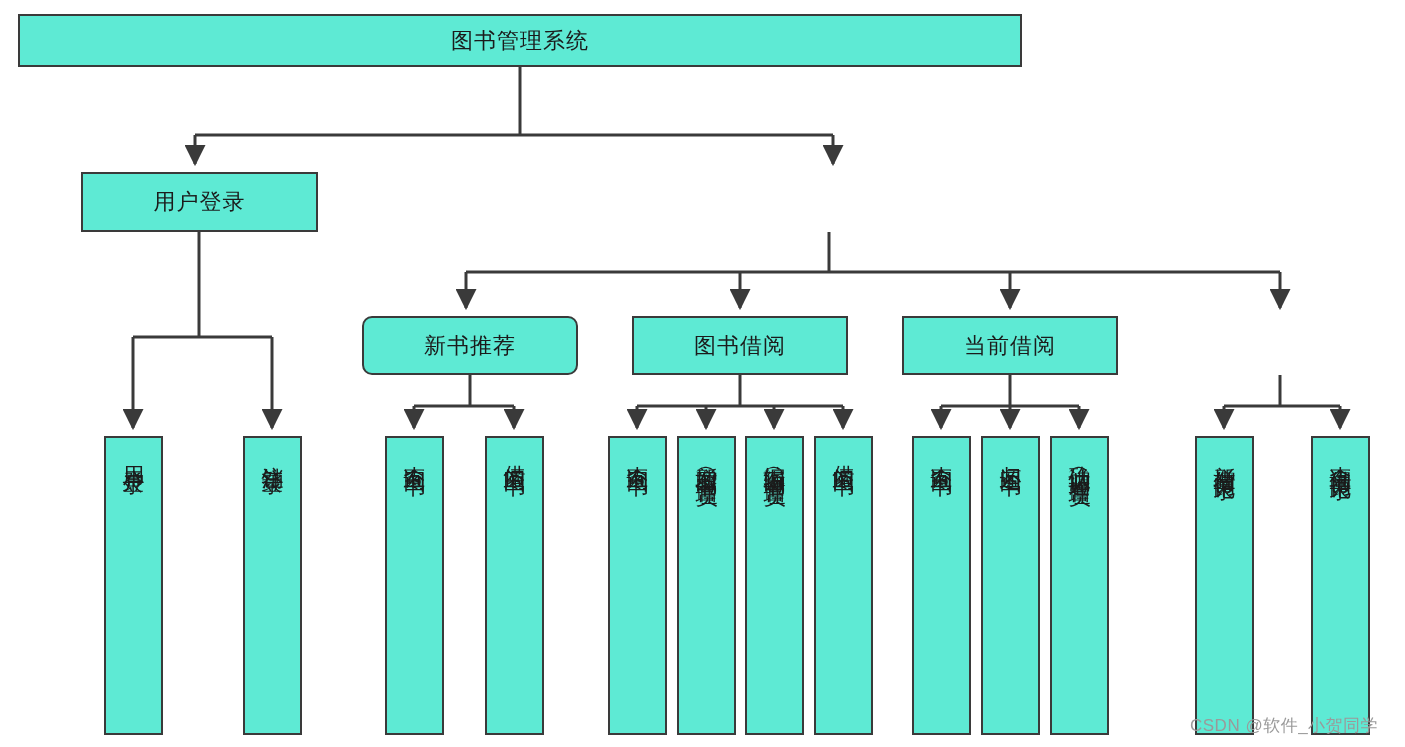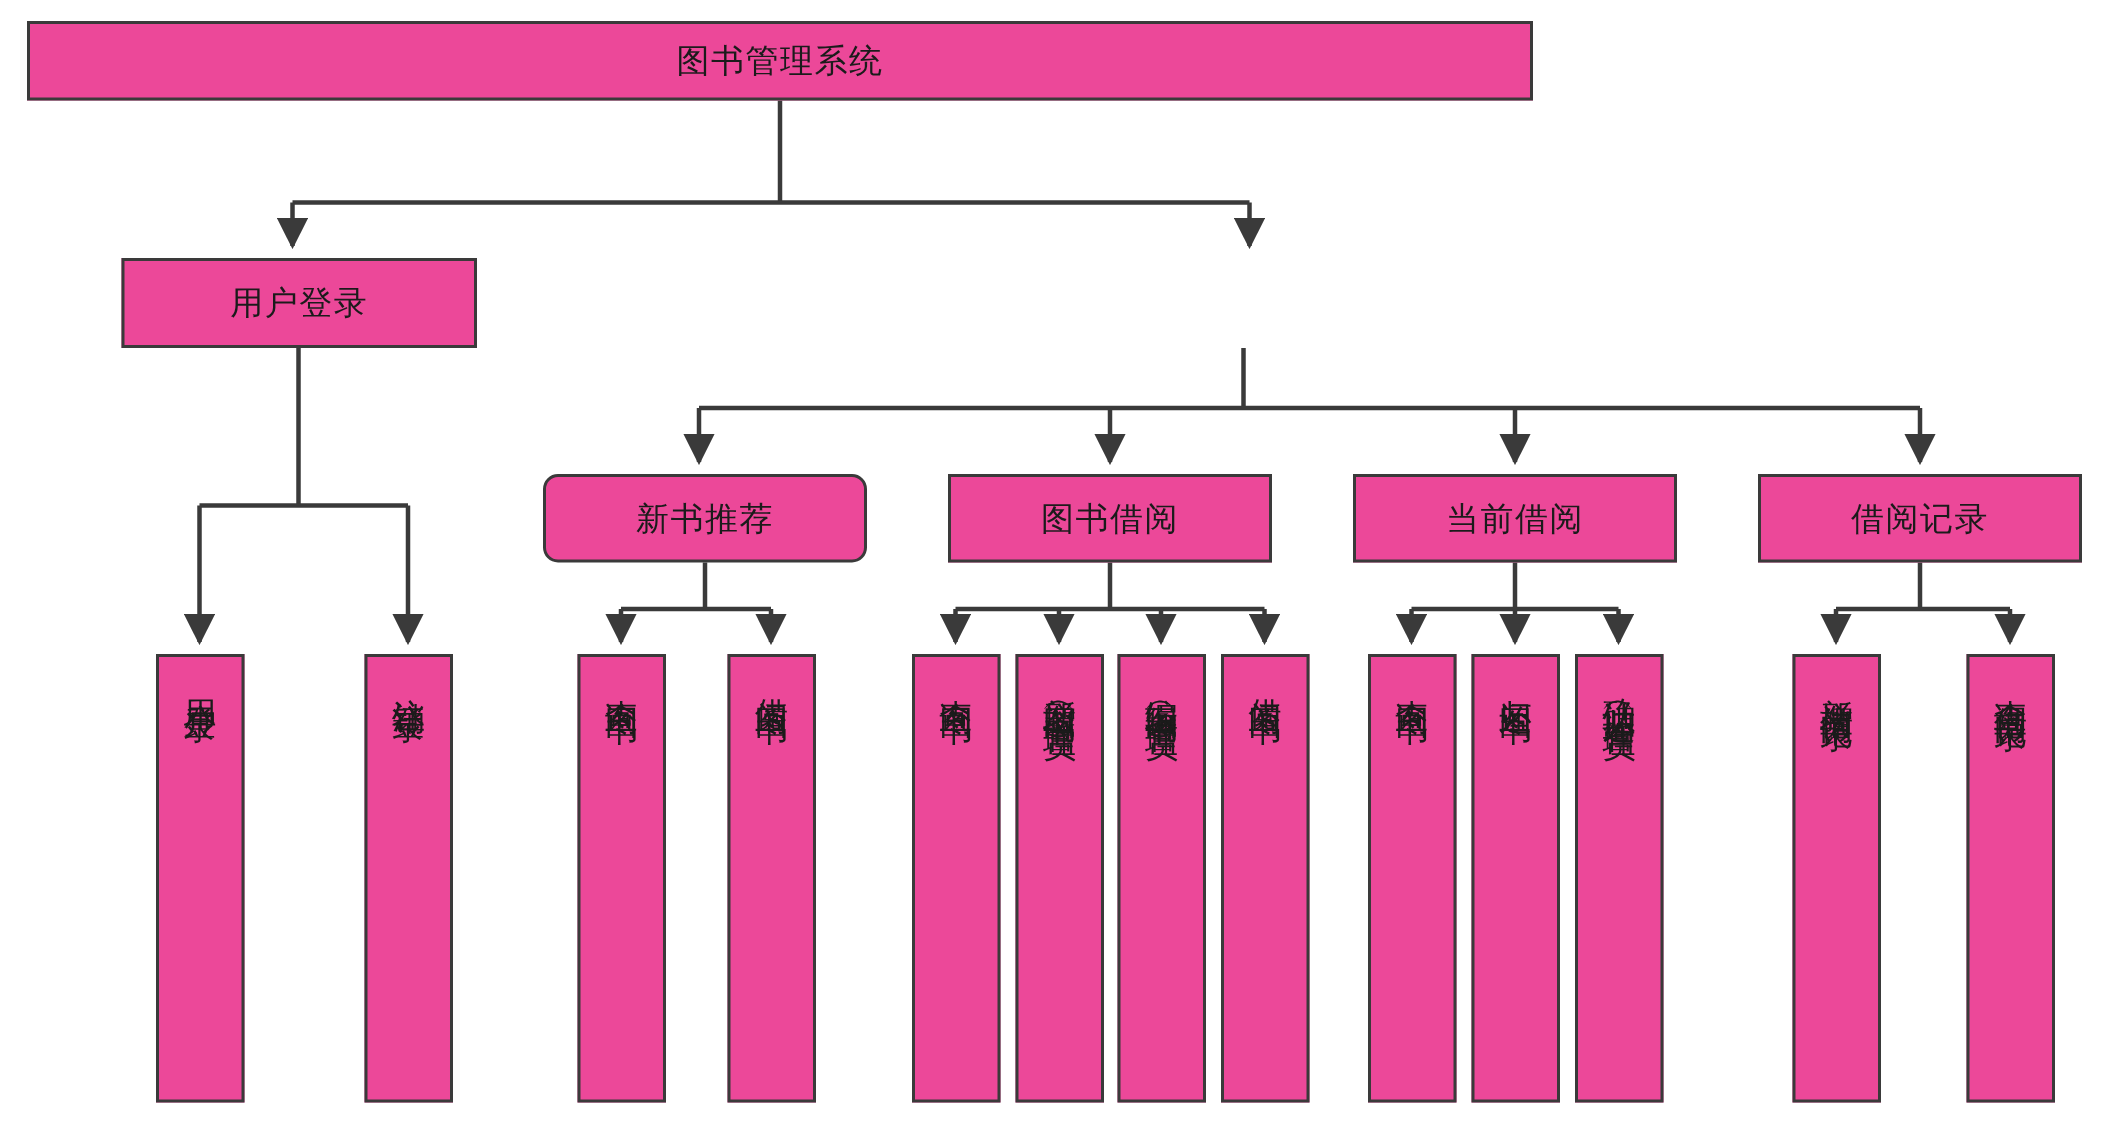--- a/index.html
+++ b/index.html
@@ -21,21 +21,21 @@
     position: absolute;
     left: 0;
     top: 0;
     width: 1405px;
     height: 747px;
     pointer-events: none;
   }
   .node {
     position: absolute;
     box-sizing: border-box;
-    background: #ec4899;
+    background: #5eead4;
     border: 2px solid #3a3a3a;
     display: flex;
     align-items: center;
     justify-content: center;
     color: #1b1b1b;
   }
   .node .lbl {
     display: block;
     text-align: center;
     line-height: 1.16;
@@ -137,23 +137,20 @@
 
   <div class="node h" style="left:362px; top:316px; width:216px; height:59px;border-radius:10px;">
     <span class="lbl">新书推荐</span>
   </div>
   <div class="node h" style="left:632px; top:316px; width:216px; height:59px;">
     <span class="lbl">图书借阅</span>
   </div>
   <div class="node h" style="left:902px; top:316px; width:216px; height:59px;">
     <span class="lbl">当前借阅</span>
   </div>
-  <div class="node h" style="left:1172px; top:316px; width:216px; height:59px;">
-    <span class="lbl">借阅记录</span>
-  </div>
 
   <div class="node v" style="left:104px; top:436px; width:59px; height:299px;">
     <span class="lbl">用户登录</span>
   </div>
   <div class="node v" style="left:243px; top:436px; width:59px; height:299px;">
     <span class="lbl">注销登录</span>
   </div>
 
   <div class="node v" style="left:385px; top:436px; width:59px; height:299px;">
     <span class="lbl">查询图书</span>
@@ -185,14 +182,15 @@
     <span class="lbl">确认归还（管理员）</span>
   </div>
 
   <div class="node v" style="left:1195px; top:436px; width:59px; height:299px;">
     <span class="lbl">新增借阅记录</span>
   </div>
   <div class="node v" style="left:1311px; top:436px; width:59px; height:299px;">
     <span class="lbl">查询借阅记录</span>
   </div>
 
+  <div class="watermark" style="left:1190px; top:714px;">CSDN @软件_小贺同学</div>
 
 </div>
 
 </body></html>

